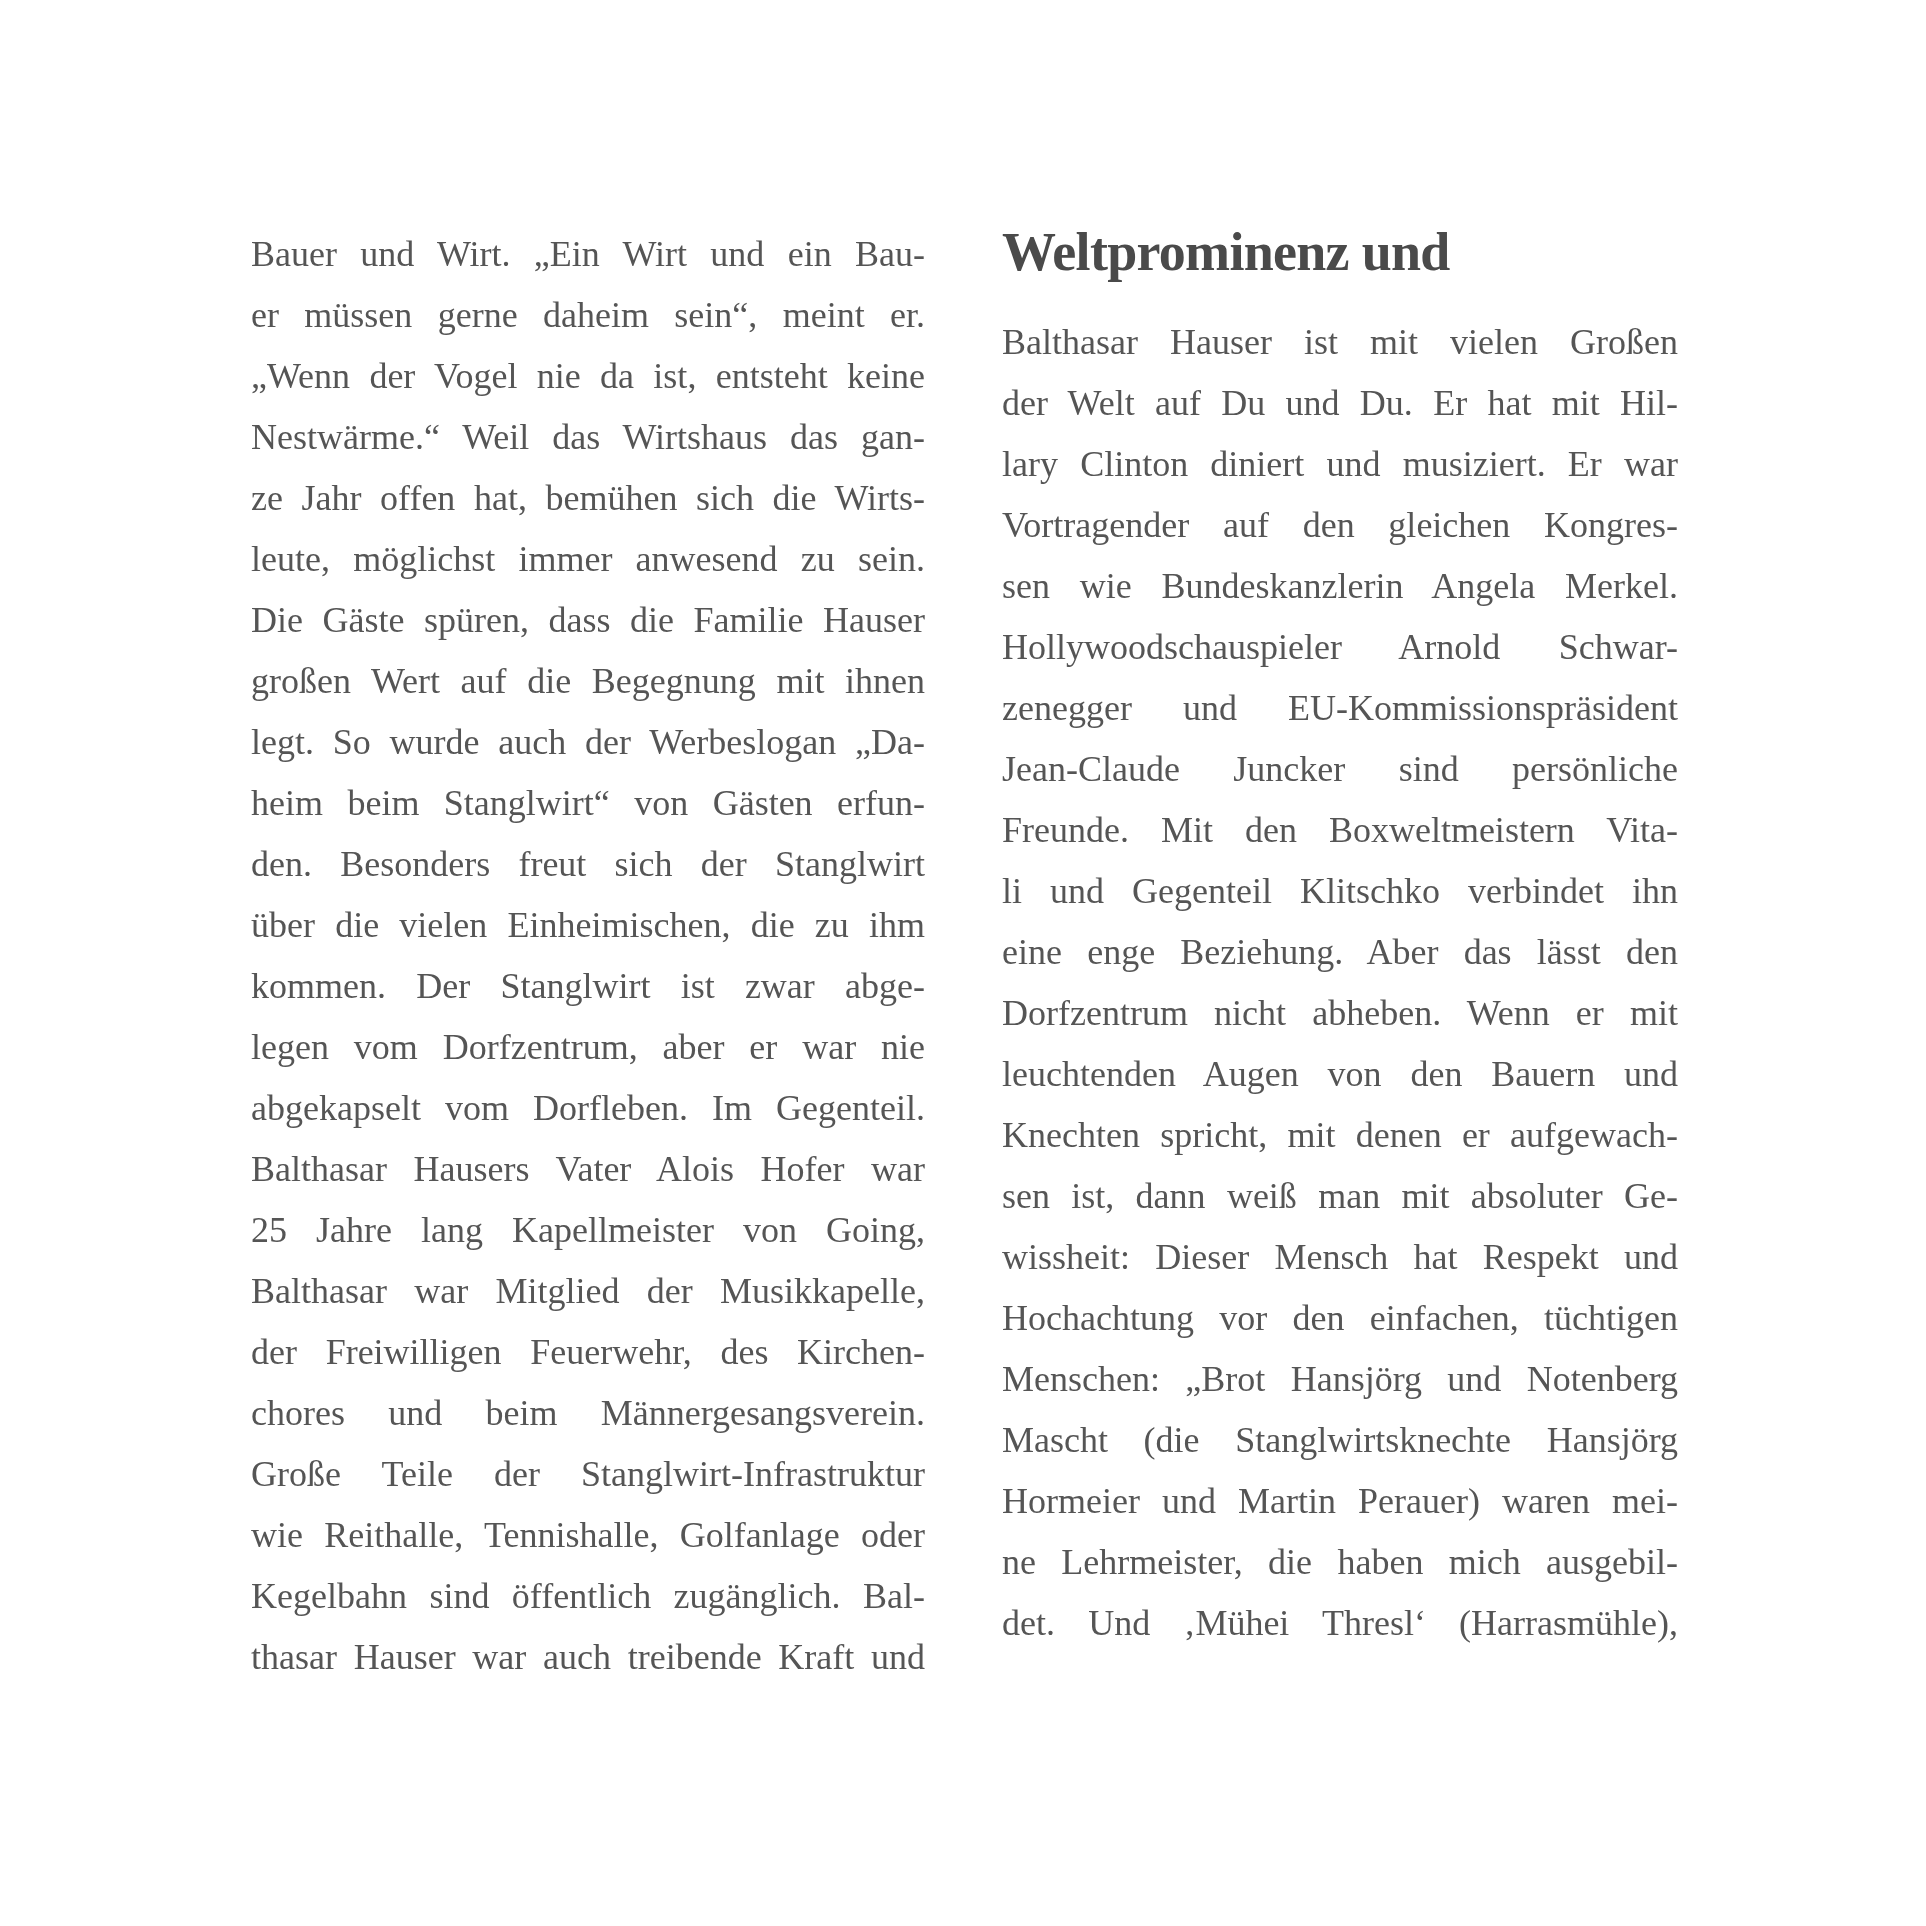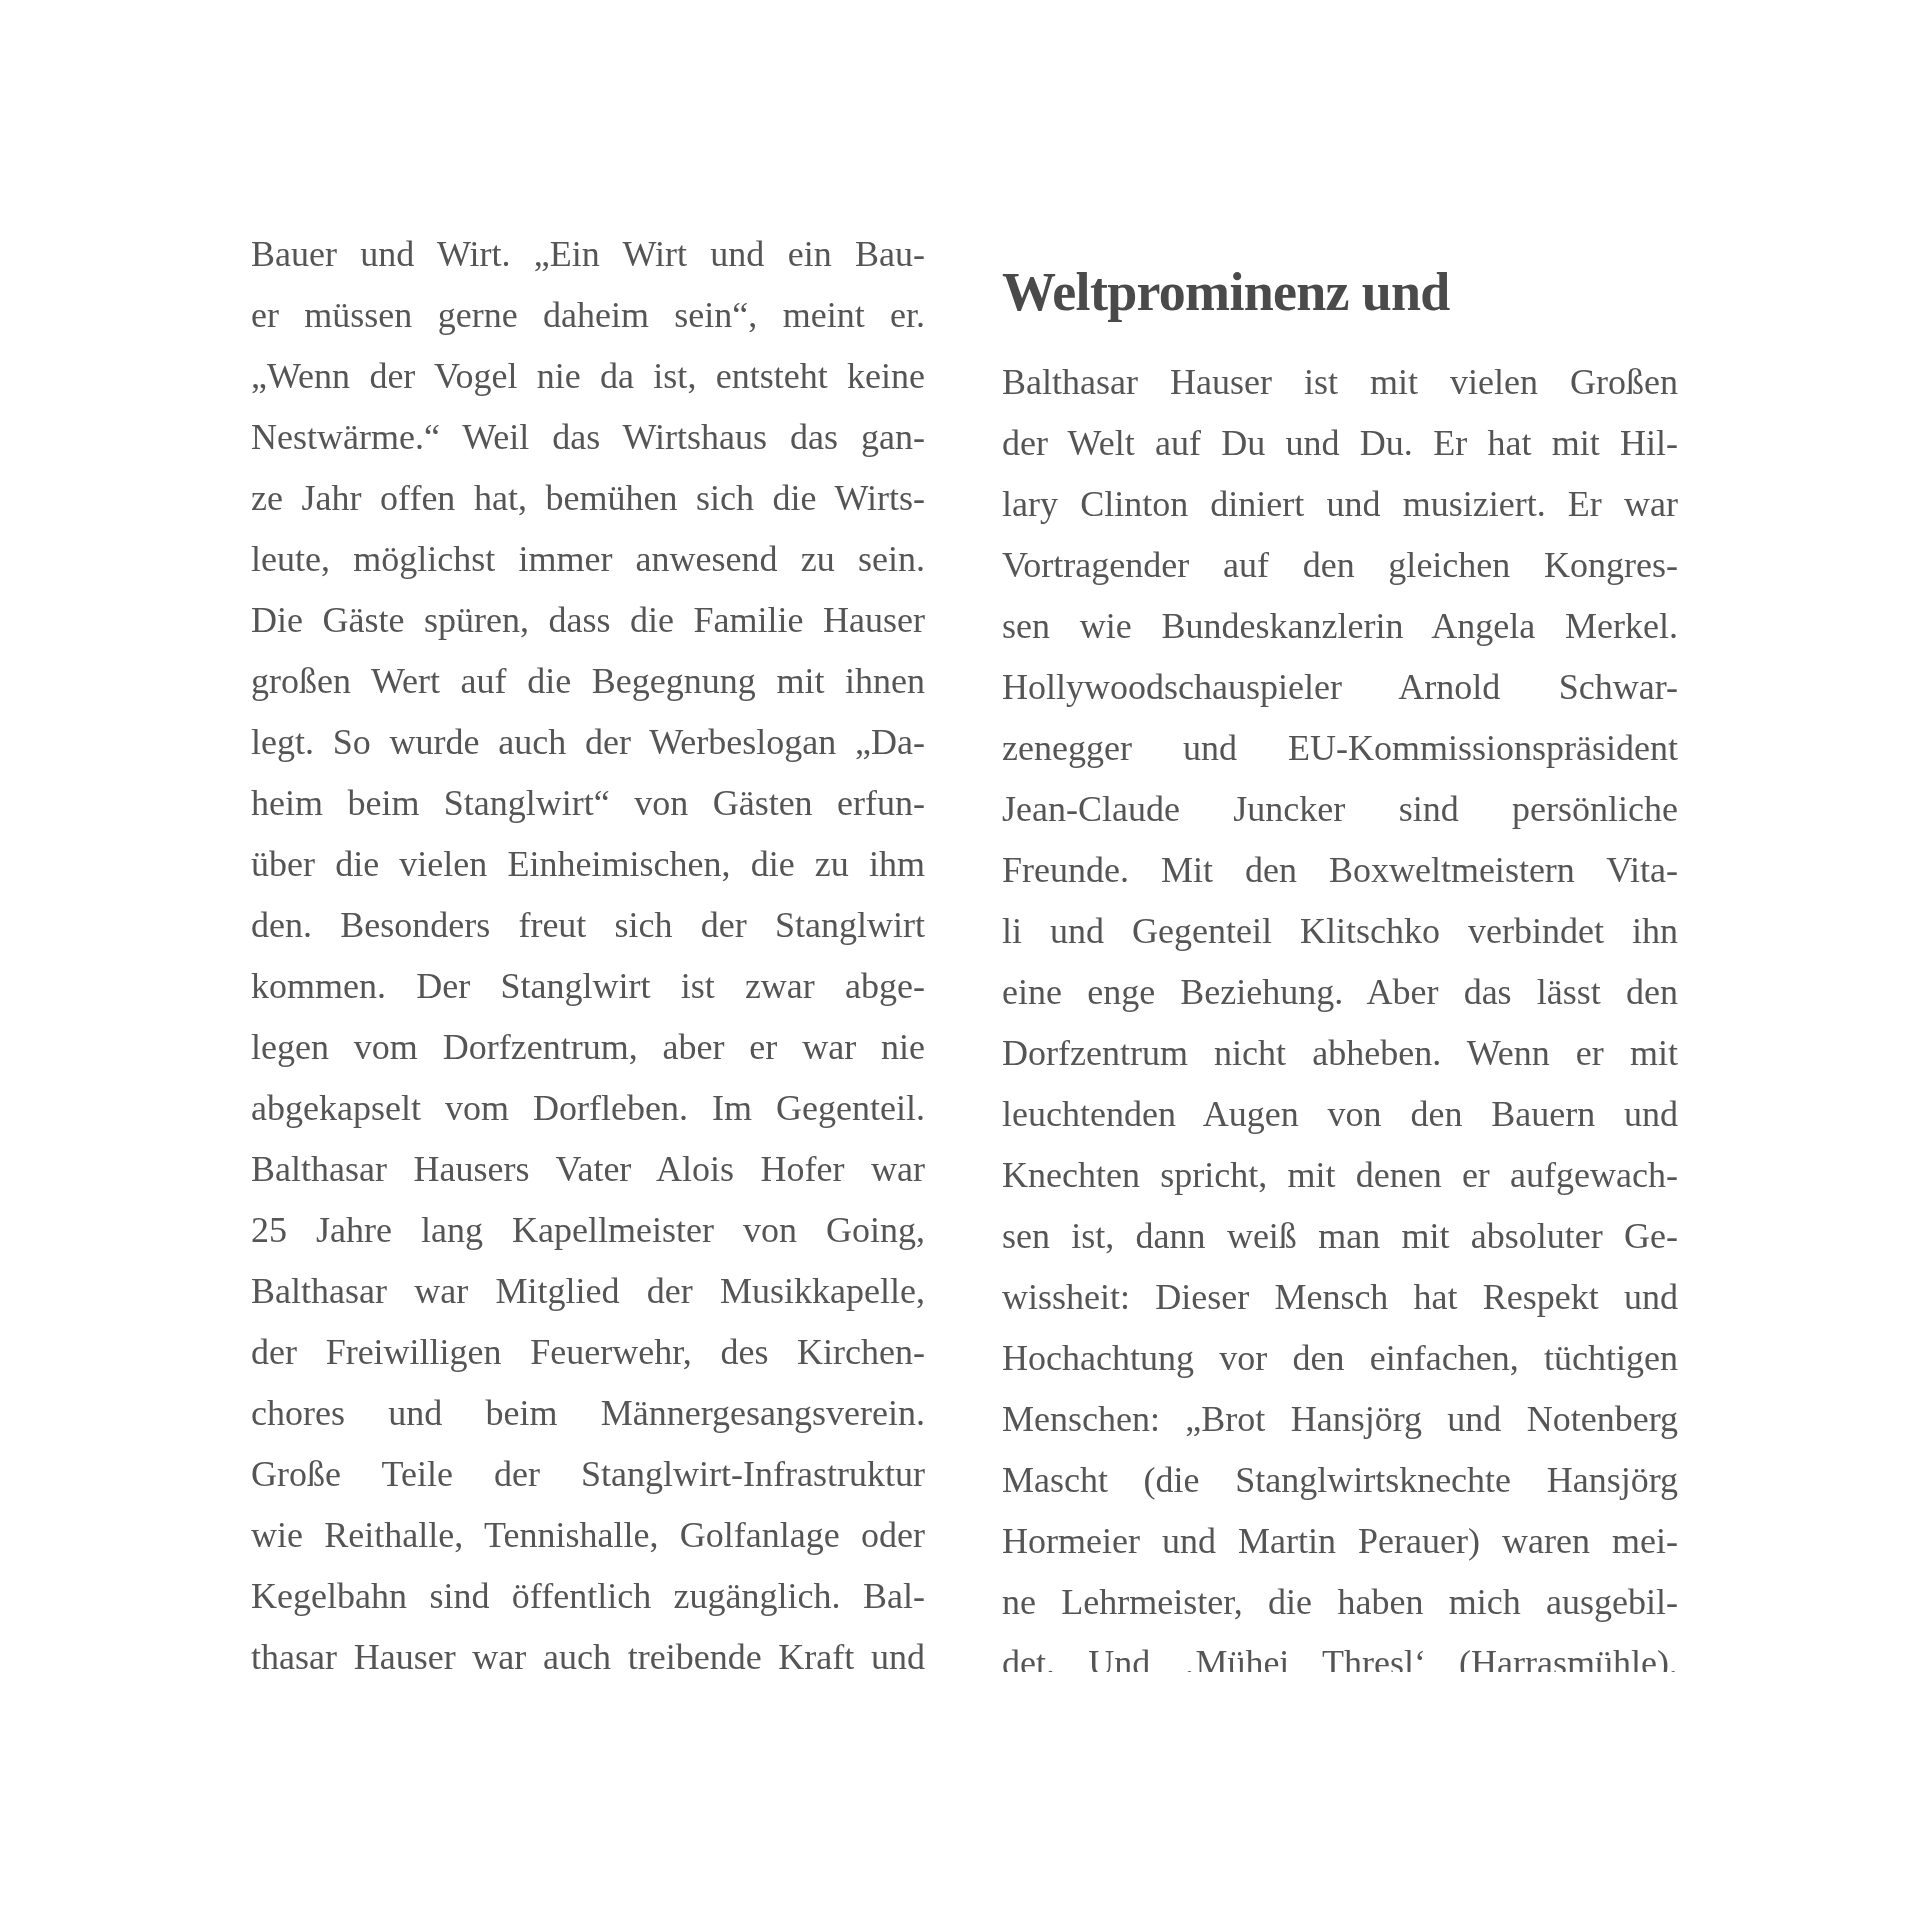--- a/index.html
+++ b/index.html
@@ -28,21 +28,20 @@
     white-space: nowrap;
   }
 
   .heading-line {
     font-size: 54px;
     line-height: 76px;
     font-weight: bold;
     color: var(--heading-color, #4a4a4a);
     text-align: left;
     letter-spacing: -0.7px;
-    margin-top: 40px;
   }
 
   .col-body { margin-top: 22px; }
 
   .page-number {
     position: absolute;
     top: 1758px;
     left: 0;
     width: 100%;
     text-align: left;
@@ -62,22 +61,22 @@
       <div class="line">Bauer und Wirt. „Ein Wirt und ein Bau-</div>
       <div class="line">er müssen gerne daheim sein“, meint er.</div>
       <div class="line">„Wenn der Vogel nie da ist, entsteht keine</div>
       <div class="line">Nestwärme.“ Weil das Wirtshaus das gan-</div>
       <div class="line">ze Jahr offen hat, bemühen sich die Wirts-</div>
       <div class="line">leute, möglichst immer anwesend zu sein.</div>
       <div class="line">Die Gäste spüren, dass die Familie Hauser</div>
       <div class="line">großen Wert auf die Begegnung mit ihnen</div>
       <div class="line">legt. So wurde auch der Werbeslogan „Da-</div>
       <div class="line">heim beim Stanglwirt“ von Gästen erfun-</div>
+      <div class="line">den. Besonders freut sich der Stanglwirt</div>
       <div class="line">über die vielen Einheimischen, die zu ihm</div>
-      <div class="line">den. Besonders freut sich der Stanglwirt</div>
       <div class="line">kommen. Der Stanglwirt ist zwar abge-</div>
       <div class="line">legen vom Dorfzentrum, aber er war nie</div>
       <div class="line">abgekapselt vom Dorfleben. Im Gegenteil.</div>
       <div class="line">Balthasar Hausers Vater Alois Hofer war</div>
       <div class="line">25 Jahre lang Kapellmeister von Going,</div>
       <div class="line">Balthasar war Mitglied der Musikkapelle,</div>
       <div class="line">der Freiwilligen Feuerwehr, des Kirchen-</div>
       <div class="line">chores und beim Männergesangsverein.</div>
       <div class="line">Große Teile der Stanglwirt-Infrastruktur</div>
       <div class="line">wie Reithalle, Tennishalle, Golfanlage oder</div>

